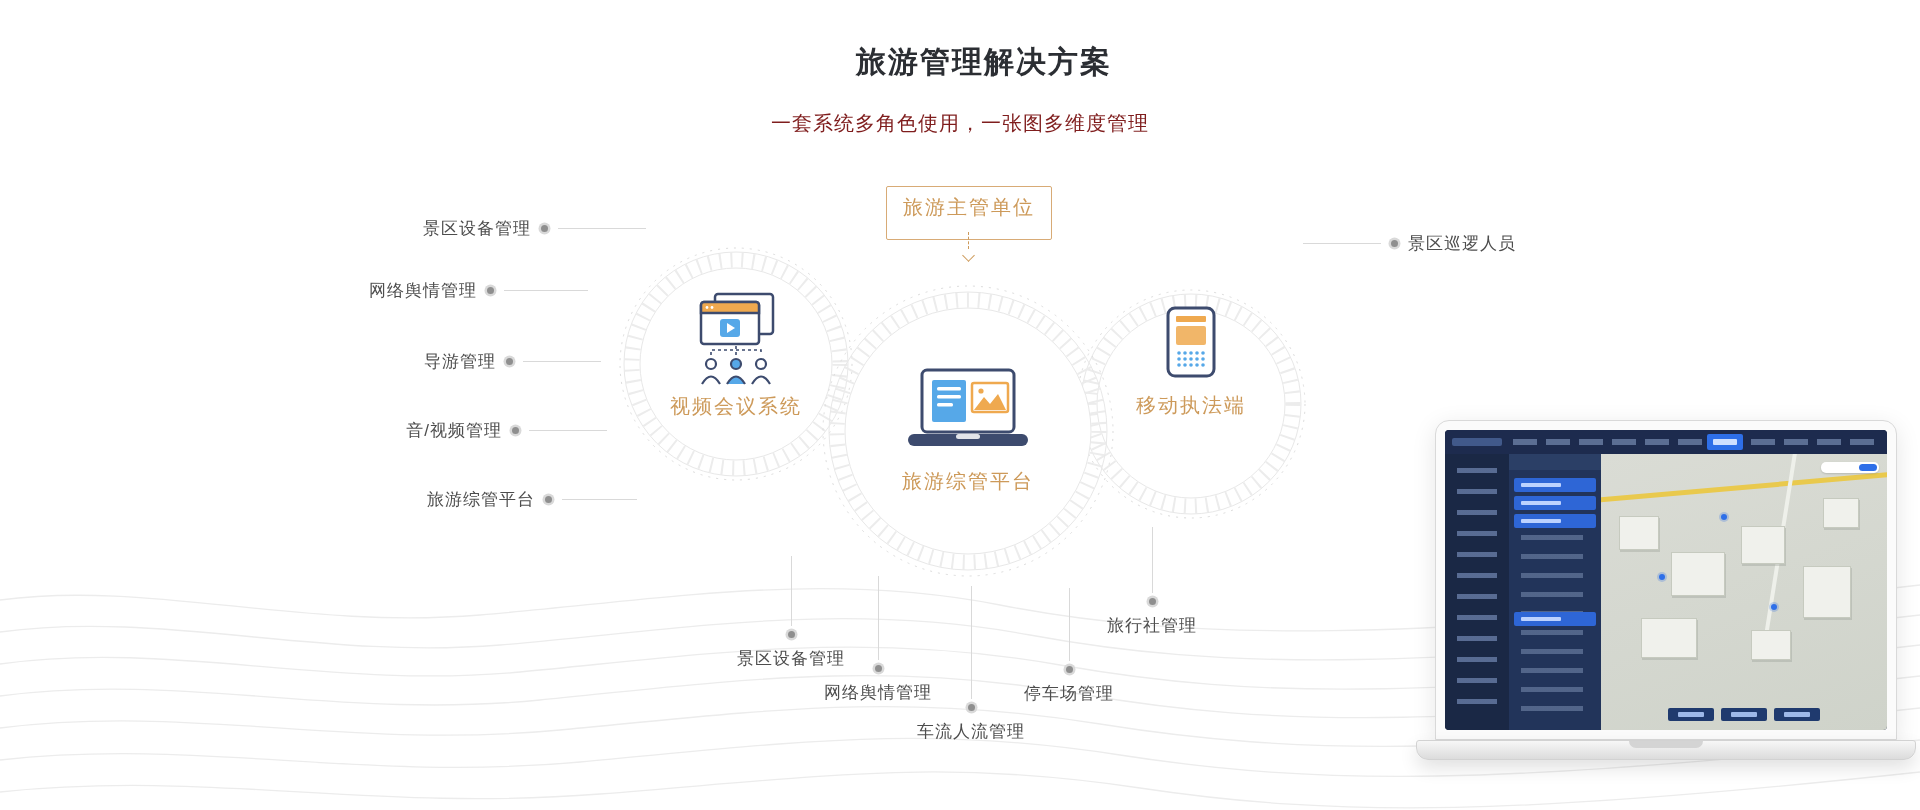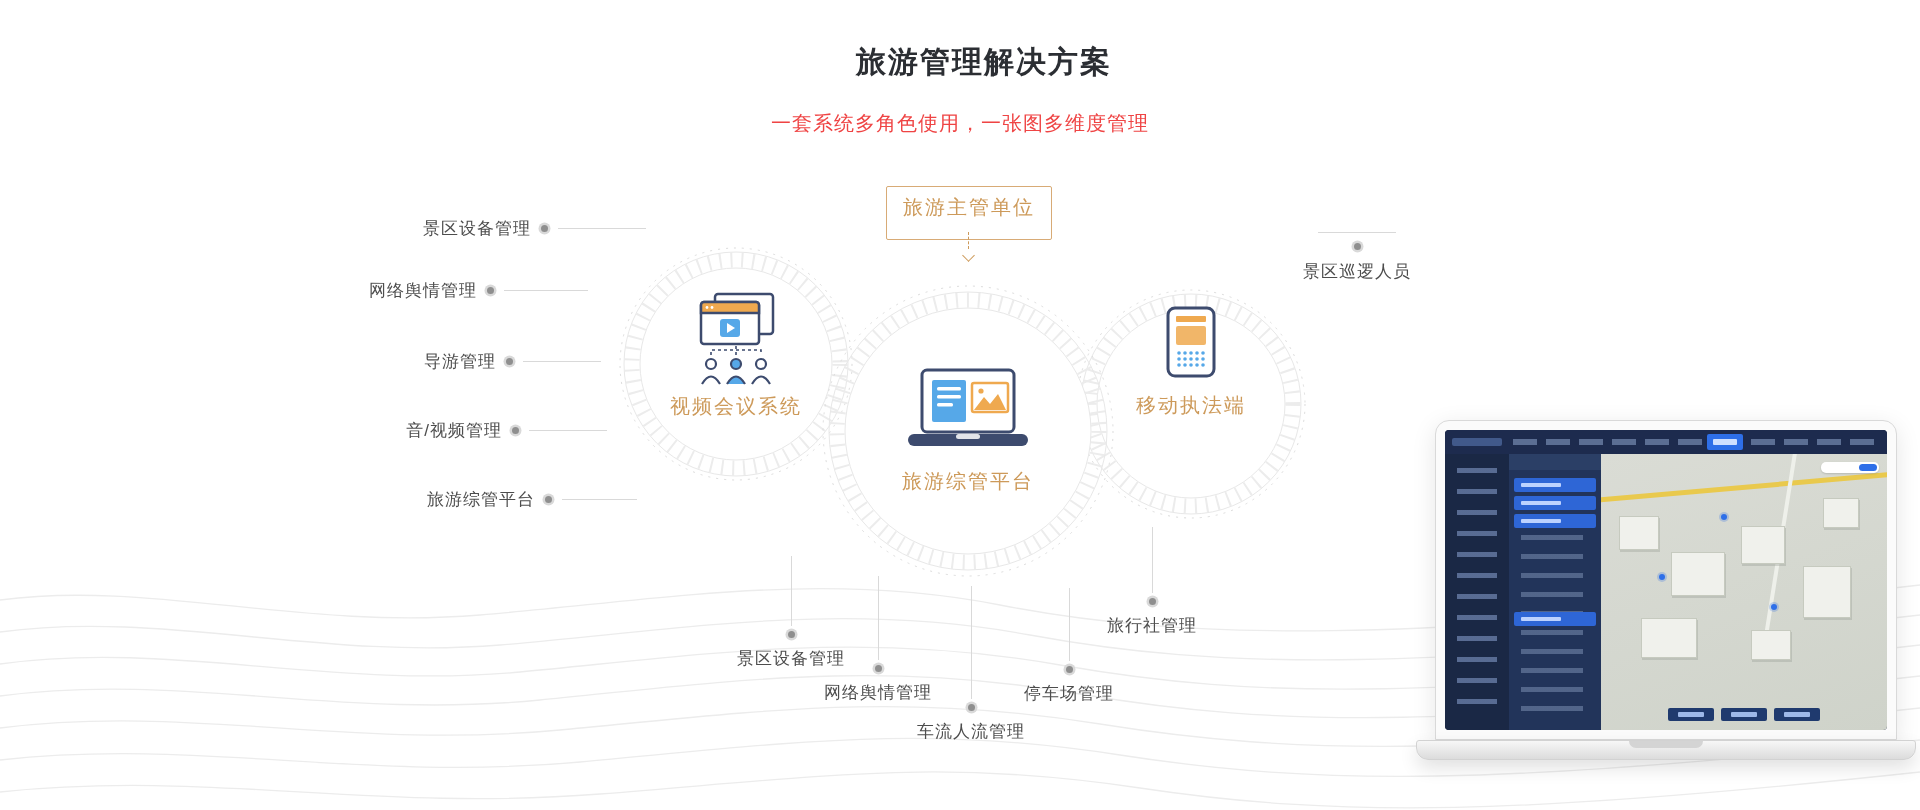--- a/index.html
+++ b/index.html
@@ -4,21 +4,21 @@
 <style>
   * { margin:0; padding:0; box-sizing:border-box; }
   html,body { background:#ffffff; }
   body { font-family:"Liberation Sans","DejaVu Sans",sans-serif; }
   .stage { position:relative; width:1920px; height:810px; background:#ffffff; overflow:hidden; }
 
   
   .title { position:absolute; top:42px; left:0; width:100%; text-align:center;
            font-size:30px; font-weight:600; color:#2b2e33; letter-spacing:2px;margin-left:24px; }
   .subtitle { position:absolute; top:110px; left:0; width:100%; text-align:center;
-              font-size:20px; font-weight:400; color:#ef4444; letter-spacing:1px; }
+              font-size:20px; font-weight:400; color:#7f1d1d; letter-spacing:1px; }
 
   
   .waves { position:absolute; left:0; bottom:0; width:1920px; height:280px; z-index:0; }
 
   
   .rings { position:absolute; left:0; top:0; width:1920px; height:810px; z-index:1; pointer-events:none; }
 
   
   .top-node { position:absolute; left:886px; top:186px; width:166px; height:54px; z-index:3;
               background:#fff; border:1px solid #d8ab76; border-radius:2px;
@@ -218,21 +218,21 @@
     <span class="lbl">音/视频管理</span>
     <span class="dot"></span>
     <span class="hline" style="width:78px"></span>
   </div>
   <div class="lrow" style="top:488px; right:1283px;">
     <span class="lbl">旅游综管平台</span>
     <span class="dot"></span>
     <span class="hline" style="width:75px"></span>
   </div>
 
-  <div class="rrow" style="top:232px; left:1303px;flex-direction:column;">
+  <div class="rrow" style="top:232px; left:1303px;">
     <span class="hline" style="width:78px"></span>
     <span class="dot"></span>
     <span class="lbl">景区巡逻人员</span>
   </div>
 
   <div class="brow" style="left:711px; top:556px;">
     <span class="vline" style="height:70px"></span>
     <span class="dot"></span>
     <span class="lbl">景区设备管理</span>
   </div>

